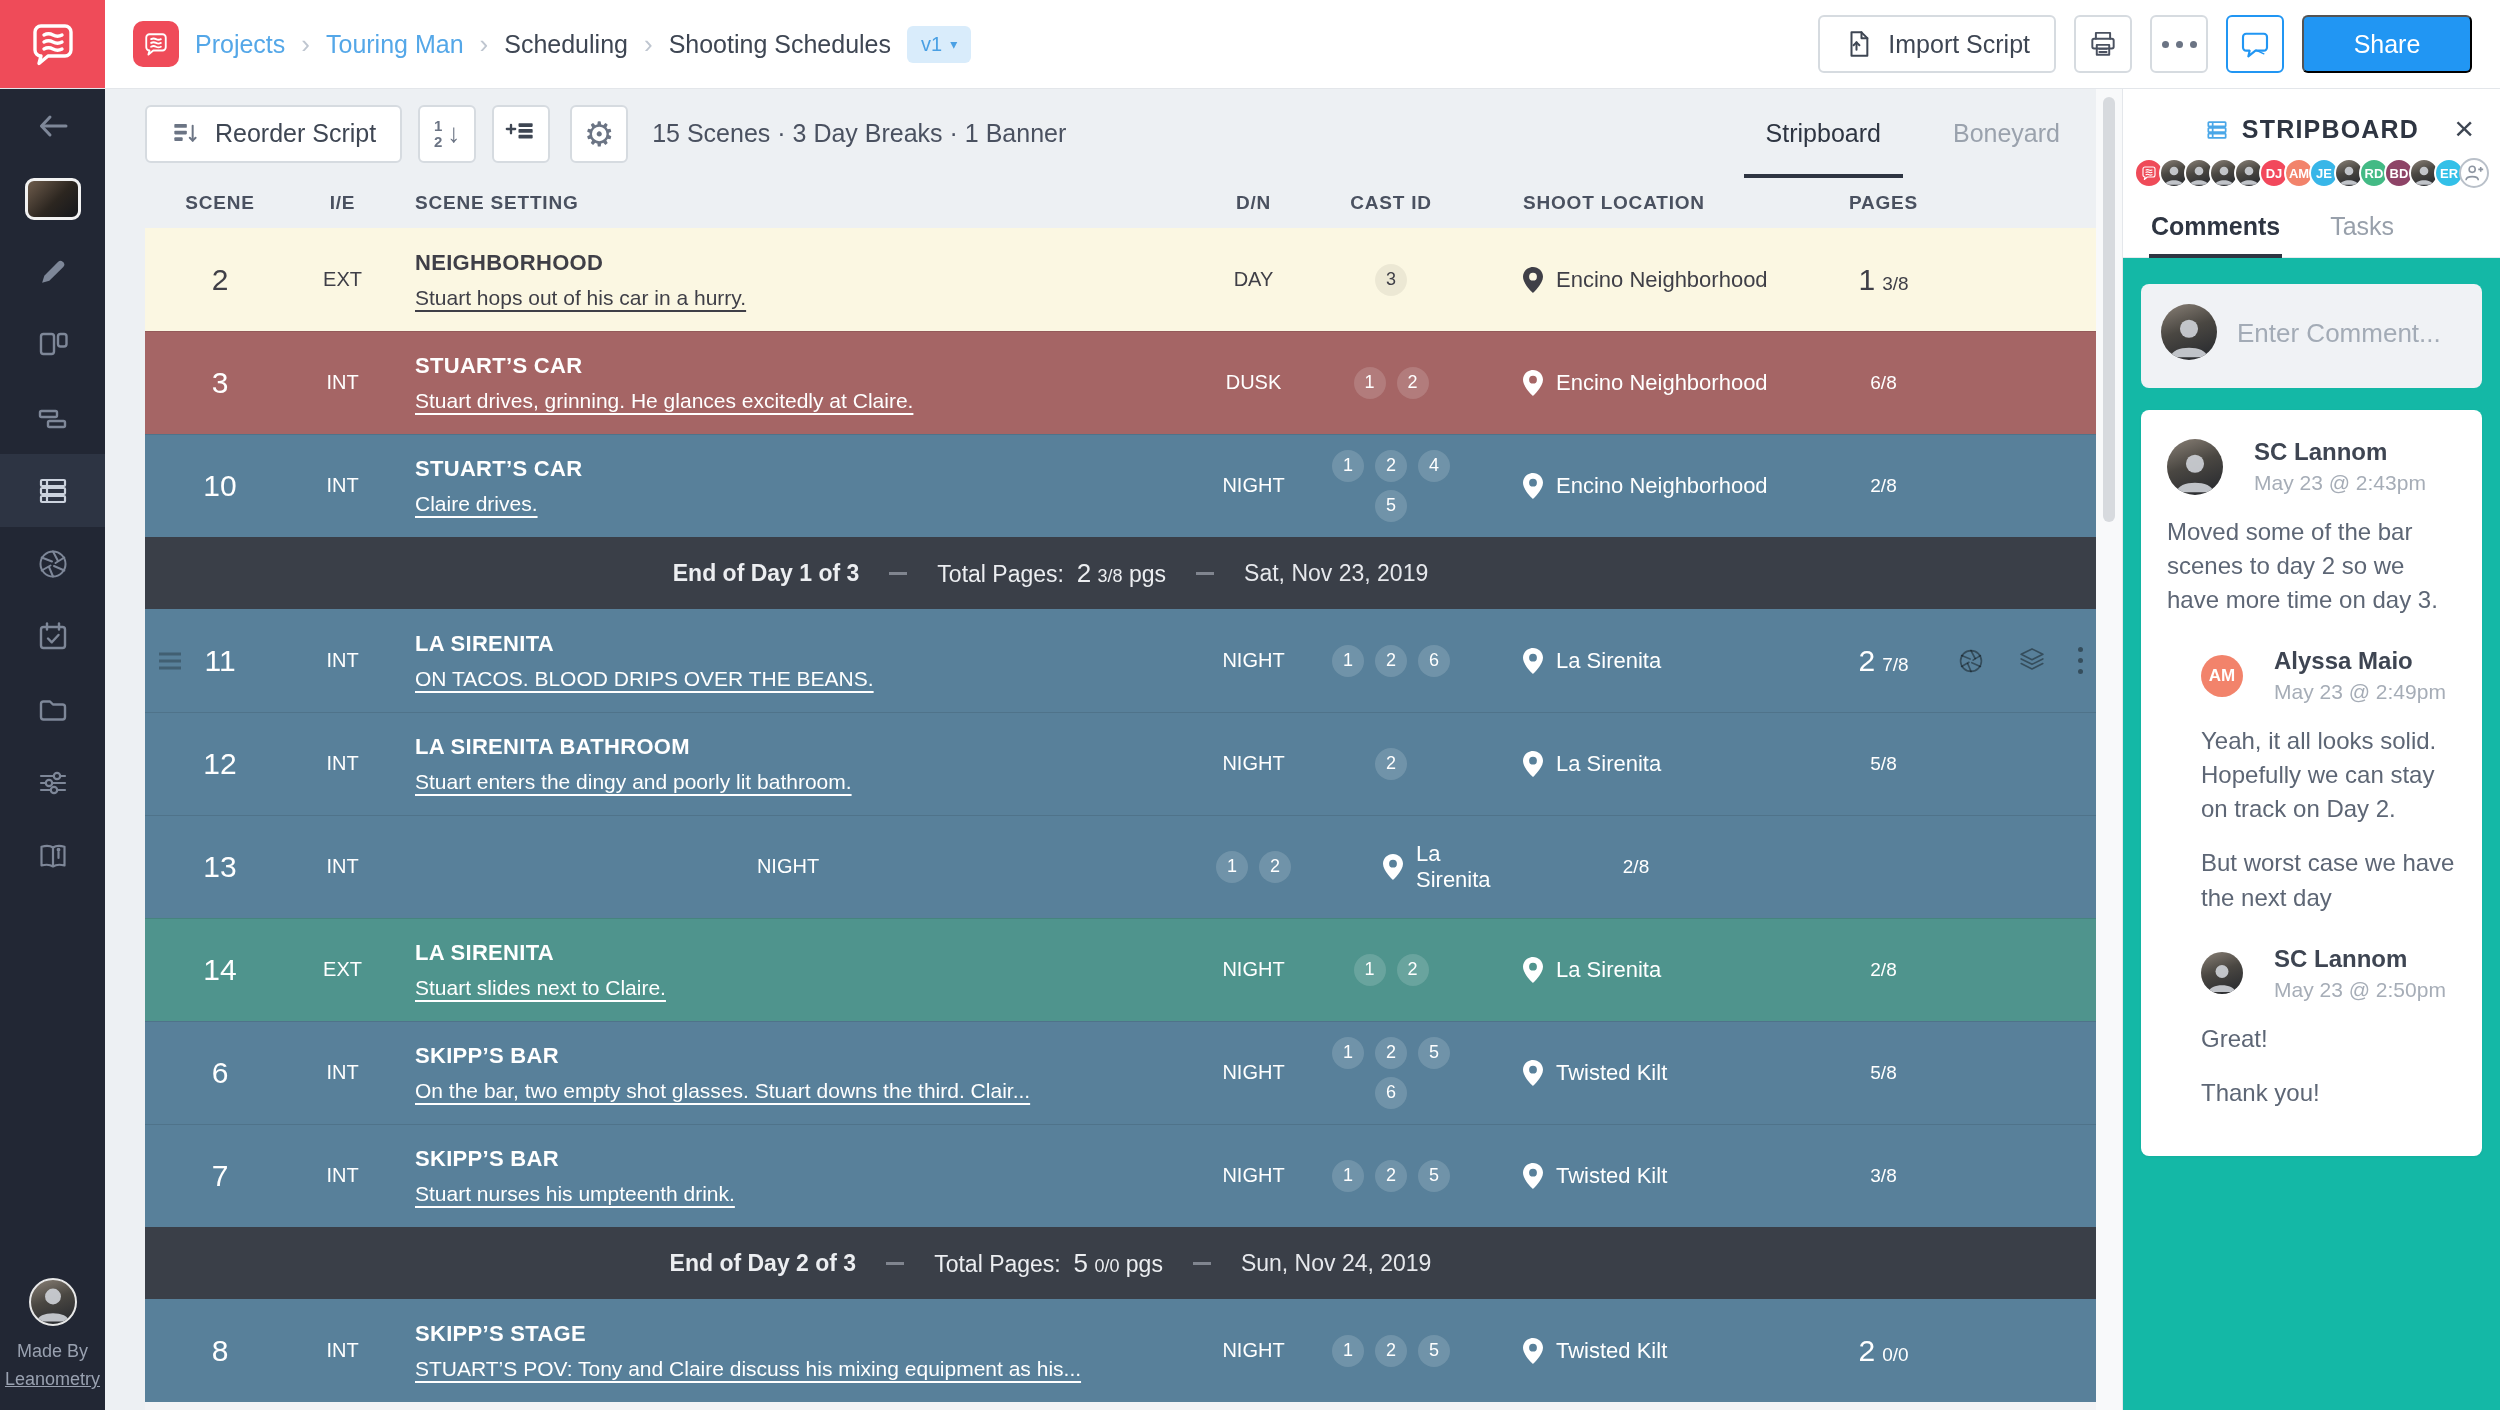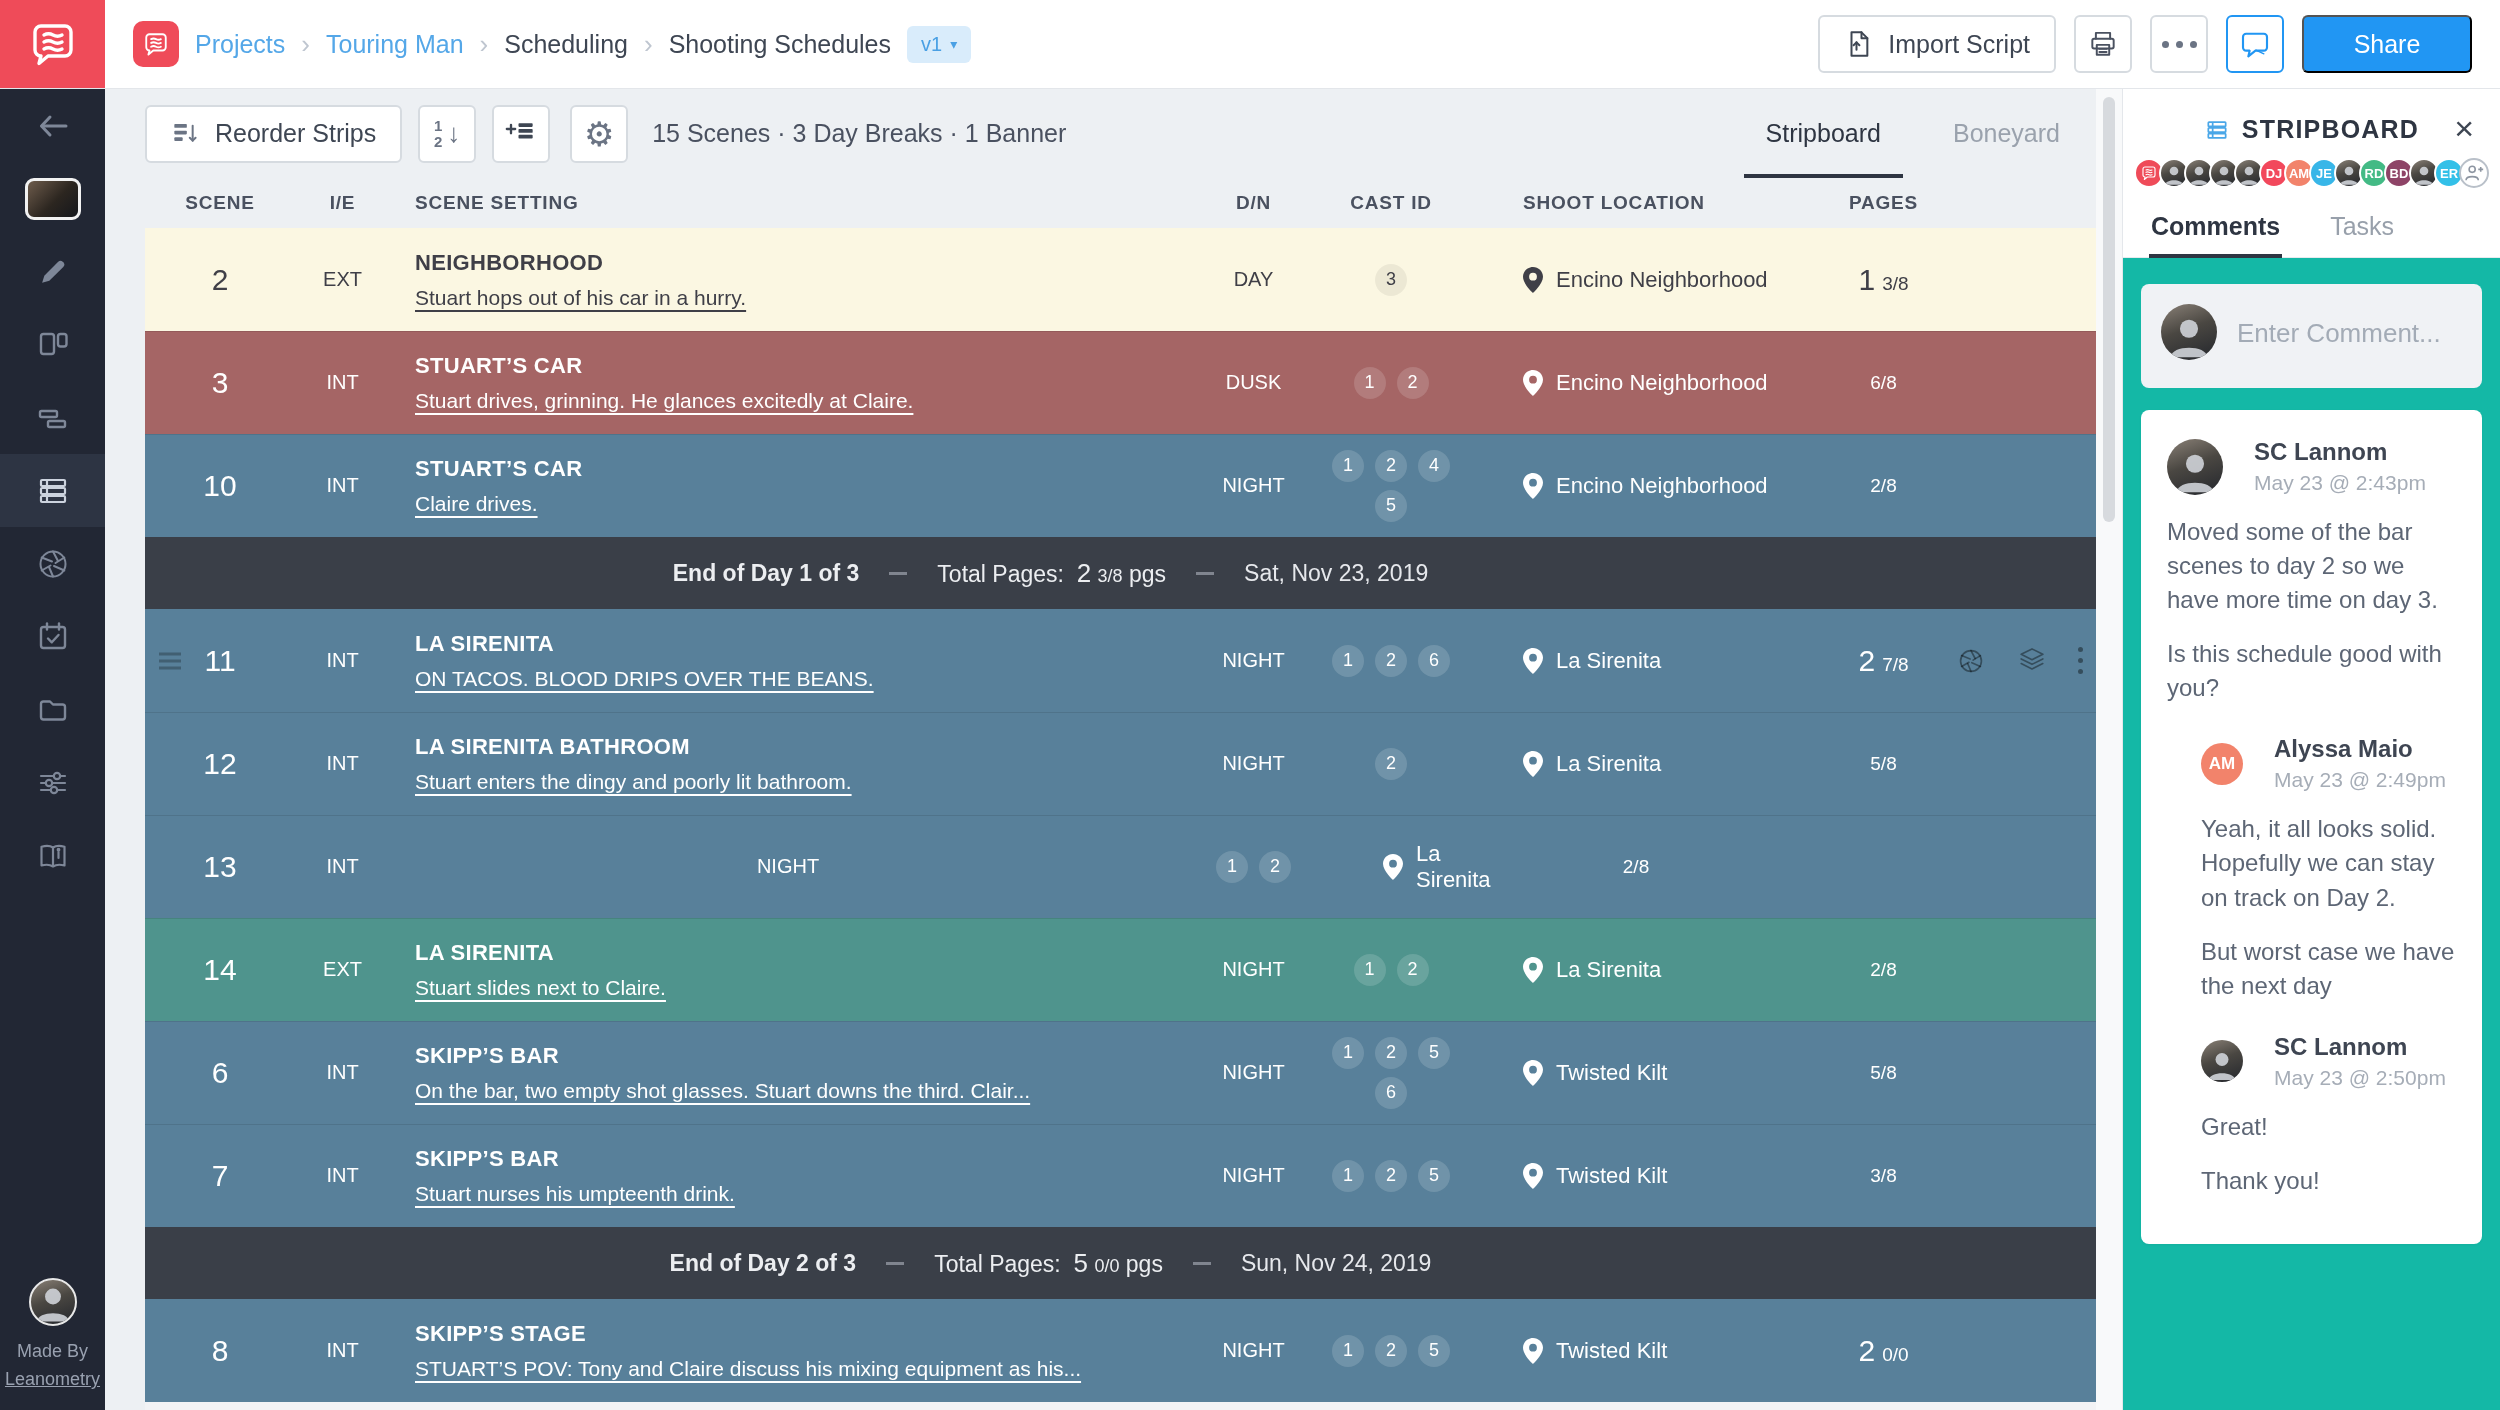--- a/index.html
+++ b/index.html
@@ -318,21 +318,21 @@
     <div class="toolbar">
       <div class="tb-left">
         <button class="btn-outline" style="height:58px;">
           <span id="icoReorder"><span style="color:#6b7484"><svg width="30" height="30" viewBox="0 0 36 36" fill="none" stroke="currentColor" stroke-width="2.4" stroke-linecap="round" stroke-linejoin="round">
                   <rect x="4" y="6" width="15" height="4.5" rx="1" fill="currentColor" stroke="none"></rect>
                   <rect x="4" y="14" width="15" height="4.5" rx="1" fill="currentColor" stroke="none"></rect>
                   <rect x="4" y="22" width="10" height="4.5" rx="1" fill="currentColor" stroke="none"></rect>
                   <path d="M26 8 v18"></path>
                   <path d="M22.5 22.5 L26 26 l3.5 -3.5"></path>
                 </svg></span></span>
-          <span>Reorder Strips</span>
+          <span>Reorder Script</span>
         </button>
         <button class="btn-sq">
             <span id="icoSort">
               <span style="display:flex;align-items:center;gap:5px;color:#6b7484;">
                 <span style="display:flex;flex-direction:column;font-size:15px;line-height:1.05;font-weight:700;">
                   <i style="font-style:normal">1</i>
                   <i style="font-style:normal">2</i>
                 </span>
                 <span style="font-size:26px;">↓</span>
               </span>
@@ -764,21 +764,20 @@
                   </svg>
                 </span>
               </span>
         <div>
           <div class="cmt-name">SC Lannom</div>
           <div class="cmt-time">May 23 @ 2:43pm</div>
         </div>
       </div>
       <div class="cmt-body">
               <p>Moved some of the bar scenes to day 2 so we have more time on day 3.</p>
-              <p>Is this schedule good with you?</p>
             </div>
     </div>
           <div class="cmt reply">
       <div class="cmt-head">
         <span>
                 <span class="iav" style="width:42px;height:42px;background:#F2836B;font-size:17px;">AM</span>
               </span>
         <div>
           <div class="cmt-name">Alyssa Maio</div>
           <div class="cmt-time">May 23 @ 2:49pm</div>

